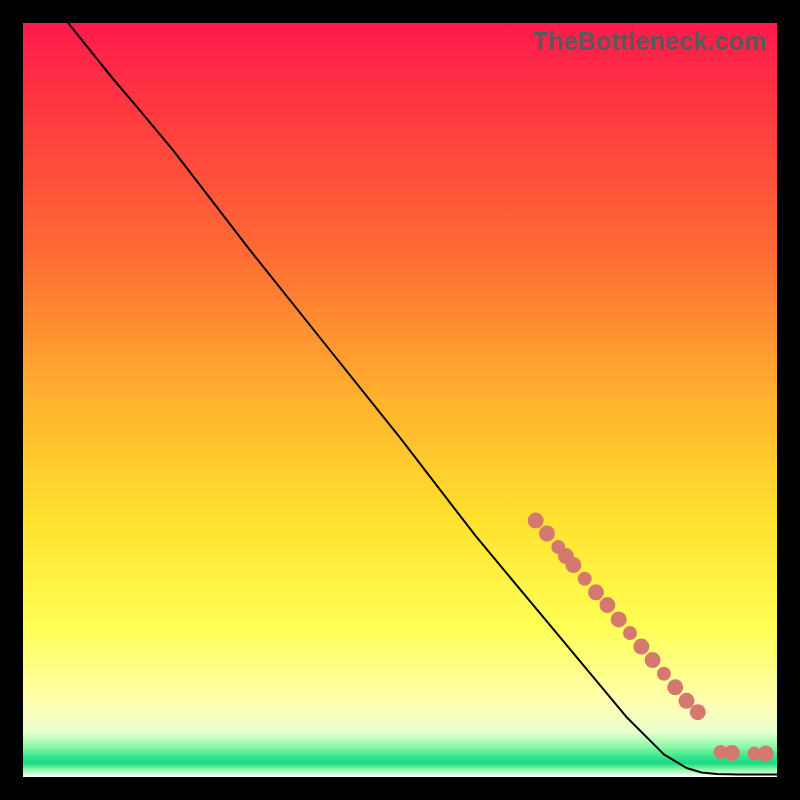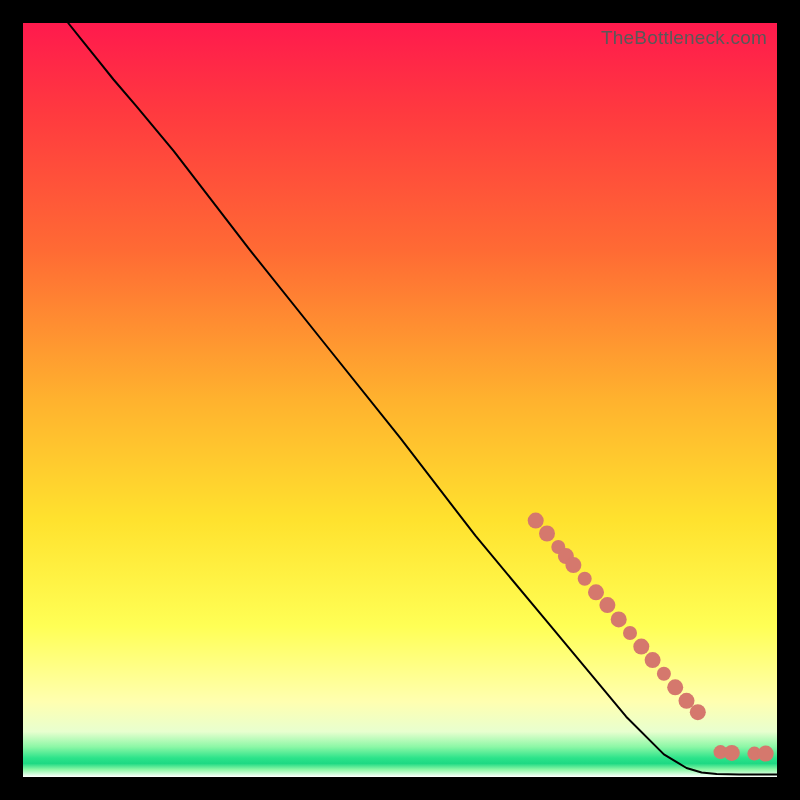--- a/index.html
+++ b/index.html
@@ -41,22 +41,22 @@
       #1ed983 98.2%,
       #8cf7a6 99%,
       #ffffff 100%
     );
   }
   .watermark {
     position: absolute;
     top: 4px;
     right: 10px;
     color: #595959;
-    font-size: 19px;
-    font-weight: 400;
+    font-size: 25px;
+    font-weight: 700;
     letter-spacing: 0.2px;
     user-select: none;
   }
   svg.curve {
     position: absolute;
     left: 0;
     top: 0;
     width: 754px;
     height: 754px;
     overflow: visible;

